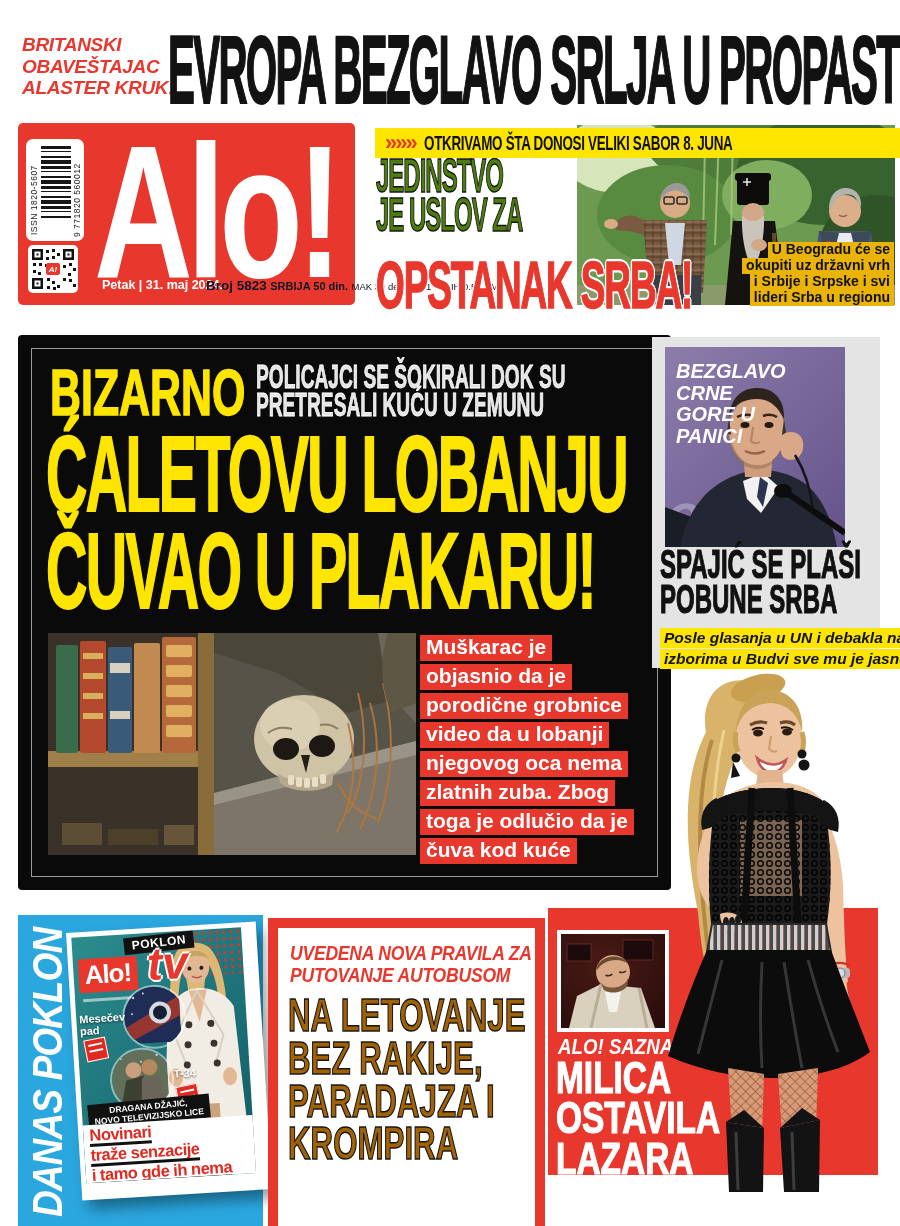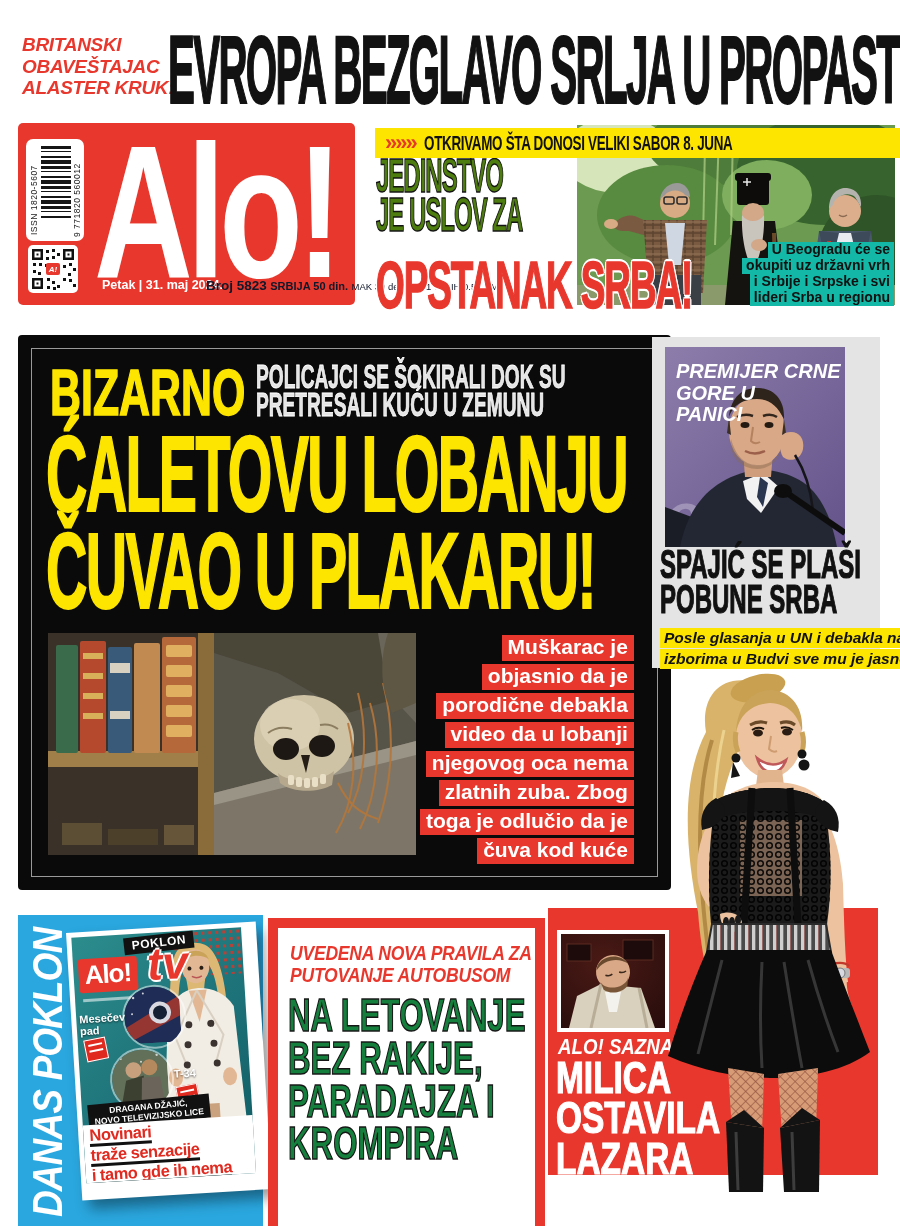--- a/index.html
+++ b/index.html
@@ -31,30 +31,30 @@
 
   
   .ts-photo{left:577px;top:125px;width:318px;height:180px;overflow:hidden;}
   .ts-banner{left:375px;top:128px;height:30px;background:#fde500;display:flex;align-items:center;padding:0 10px;z-index:4;}
   .ts-banner .arrows{color:#e8382d;font-weight:700;font-size:22px;margin-right:8px;letter-spacing:-2px;}
   .ts-banner .btxt{color:#111;font-weight:700;font-size:21px;letter-spacing:-0.5px;}
   .ts-h1{left:376px;top:156px;color:#4d7c0f;font-weight:700;font-size:48px;line-height:.82;letter-spacing:-2px;-webkit-text-stroke:1.5px #141414;z-index:3;}
   .ts-red{left:376px;top:252px;color:#e8382d;font-weight:700;font-size:66px;line-height:1;letter-spacing:-2px;-webkit-text-stroke:1.5px #e8382d;z-index:3;
     text-shadow:-3px 0 0 #fff,3px 0 0 #fff,0 -3px 0 #fff,0 3px 0 #fff,-2px -2px 0 #fff,2px 2px 0 #fff,-2px 2px 0 #fff,2px -2px 0 #fff;}
   .ts-caption{right:6px;top:242px;display:flex;flex-direction:column;align-items:flex-end;z-index:4;}
-  .ts-caption span{background:#14b8a6;color:#111;font-weight:700;font-size:14px;line-height:15px;padding:0 4px 1px 4px;margin-top:0;}
+  .ts-caption span{background:#eab308;color:#111;font-weight:700;font-size:14px;line-height:15px;padding:0 4px 1px 4px;margin-top:0;}
 
   
   .main-box{left:18px;top:335px;width:653px;height:555px;background:#0a0a0a;border-radius:4px;}
   .inner-frame{position:absolute;inset:13px;border:1px solid #9a9a9a;}
   .bizarno{left:32px;top:26px;color:#fde500;font-weight:700;font-size:64px;line-height:1;-webkit-text-stroke:1.5px #fde500;}
   .m-kicker{left:238px;top:28px;color:#e5e5e5;font-weight:700;font-size:33px;line-height:.86;-webkit-text-stroke:.8px #fff;}
   .m-h1{left:28px;top:90px;color:#fde500;font-weight:700;font-size:108px;line-height:.9;letter-spacing:-3px;-webkit-text-stroke:2px #fde500;}
   .skull-photo{left:30px;top:298px;width:368px;height:222px;}
-  .m-body{left:402px;top:300px;display:flex;flex-direction:column;align-items:flex-end;}
+  .m-body{left:402px;top:300px;display:flex;flex-direction:column;align-items:flex-start;}
   .m-body span{background:#e8382d;color:#fff;font-weight:700;font-size:21px;line-height:22px;padding:1px 6px 3px 6px;margin-bottom:3px;white-space:nowrap;}
 
   
   .side-card{left:652px;top:337px;width:228px;height:331px;background:#e4e4e4;}
   .s-photo{left:13px;top:10px;width:180px;height:200px;overflow:hidden;}
   .s-overlay{position:absolute;left:11px;top:14px;color:#fff;font-style:italic;font-weight:700;font-size:20px;line-height:1.08;}
   .s-h{left:8px;top:210px;color:#111;font-weight:700;font-size:40px;line-height:.88;-webkit-text-stroke:1.2px #111;}
   .s-cap{left:8px;top:291px;display:flex;flex-direction:column;align-items:flex-start;}
   .s-cap span{background:#fde500;color:#111;font-weight:700;font-style:italic;font-size:15.5px;line-height:17px;padding:1px 4px 2px 4px;margin-bottom:1px;white-space:nowrap;}
 
@@ -85,21 +85,21 @@
   .pb1{left:7px;top:102px;}
   .pb2{left:96px;top:154px;}
   .credit{position:absolute;left:6px;top:166px;background:#111;color:#fff;font-weight:700;font-size:8.5px;line-height:1.2;padding:2px 6px;transform:rotate(-2deg);text-align:center;}
   .cover-strip{position:absolute;left:0;top:188px;width:170px;height:58px;background:#fff;padding:2px 0 0 6px;}
   .cover-strip div{display:inline-block;color:#e02a20;font-weight:700;font-size:16.5px;line-height:1.02;border-bottom:3px solid #111;margin:0;white-space:nowrap;letter-spacing:-0.5px;}
 
   
   .bus-card{left:268px;top:918px;width:277px;height:308px;background:#e8382d;}
   .bus-inner{position:absolute;left:10px;top:10px;right:10px;bottom:0;background:#fff;}
   .b-kick{position:absolute;left:12px;top:14px;color:#e8382d;font-style:italic;font-weight:700;font-size:20px;line-height:1.12;letter-spacing:-0.3px;}
-  .b-h{position:absolute;left:10px;top:66px;color:#15803d;font-weight:700;font-size:46px;line-height:.93;-webkit-text-stroke:1.5px #161616;}
+  .b-h{position:absolute;left:10px;top:66px;color:#a16207;font-weight:700;font-size:46px;line-height:.93;-webkit-text-stroke:1.5px #161616;}
 
   
   .gossip-card{left:548px;top:908px;width:330px;height:267px;background:#e8382d;z-index:3;}
   .g-photo{position:absolute;left:9px;top:22px;width:112px;height:102px;border:4px solid #fff;box-sizing:border-box;overflow:hidden;background:#2a0f0f;}
   .g-badge{position:absolute;left:10px;top:126px;color:#fff;font-style:italic;font-weight:700;font-size:22px;}
   .g-h{position:absolute;left:8px;top:150px;color:#fff;font-weight:700;font-size:44px;line-height:.92;-webkit-text-stroke:1.2px #fff;}
 </style>
 </head>
 <body>
 
@@ -331,21 +331,21 @@
           <path d="M335,50 C348,100 344,150 330,190"></path>
           <path d="M290,150 C300,170 310,180 330,186"></path>
         </g>
         <path d="M340,0 C330,30 334,60 344,80 L368,70 L368,0 Z" fill="#5d5744"></path>
       </svg>
     </div>
 
     <div class="abs m-body">
       <span>Muškarac je</span>
       <span>objasnio da je</span>
-      <span>porodične debakla</span>
+      <span>porodične grobnice</span>
       <span>video da u lobanji</span>
       <span>njegovog oca nema</span>
       <span>zlatnih zuba. Zbog</span>
       <span>toga je odlučio da je</span>
       <span>čuva kod kuće</span>
     </div>
   </div>
 
   <div class="abs side-card">
     <div class="abs s-photo">
@@ -378,21 +378,21 @@
         <path d="M88,80 L86,94 q4,4 9,1" stroke="#b5825f" stroke-width="2" fill="none"></path>
         <path d="M80,104 q10,5 20,0" stroke="#9c5f4a" stroke-width="2.5" fill="none"></path>
 
         <path d="M120,86 C132,82 140,90 138,102 C136,112 126,116 118,110 C114,104 114,92 120,86 Z" fill="#d9a887"></path>
         <path d="M130,108 C140,124 146,144 148,164" stroke="#15151a" stroke-width="2.5" fill="none"></path>
 
         <line x1="180" y1="186" x2="122" y2="146" stroke="#0d0d0d" stroke-width="6"></line>
         <ellipse cx="118" cy="144" rx="9" ry="7" fill="#0d0d0d"></ellipse>
       </svg>
       <div class="s-overlay">
-        <div>PREMIJER CRNE</div>
+        <div>BEZGLAVO CRNE</div>
         <div>GORE U</div>
         <div>PANICI</div>
       </div>
     </div>
     <div class="abs s-h">
       <div><span class="sqt" style="--s:.6">SPAJIĆ SE PLAŠI</span></div>
       <div><span class="sqt" style="--s:.6">POBUNE SRBA</span></div>
     </div>
     <div class="abs s-cap">
       <span>Posle glasanja u UN i debakla na</span>

